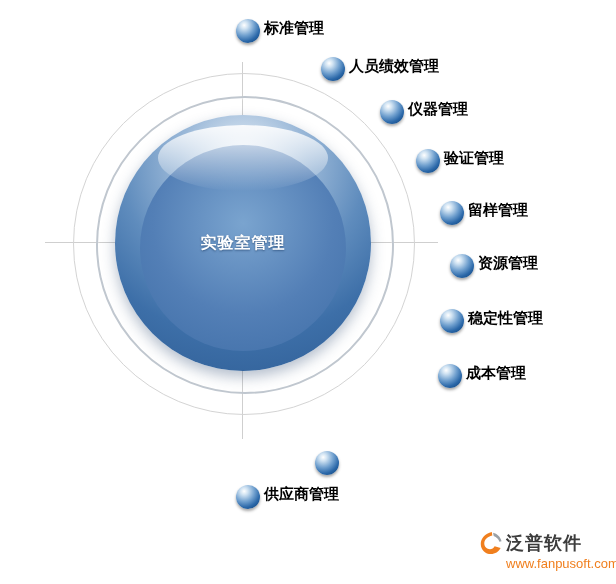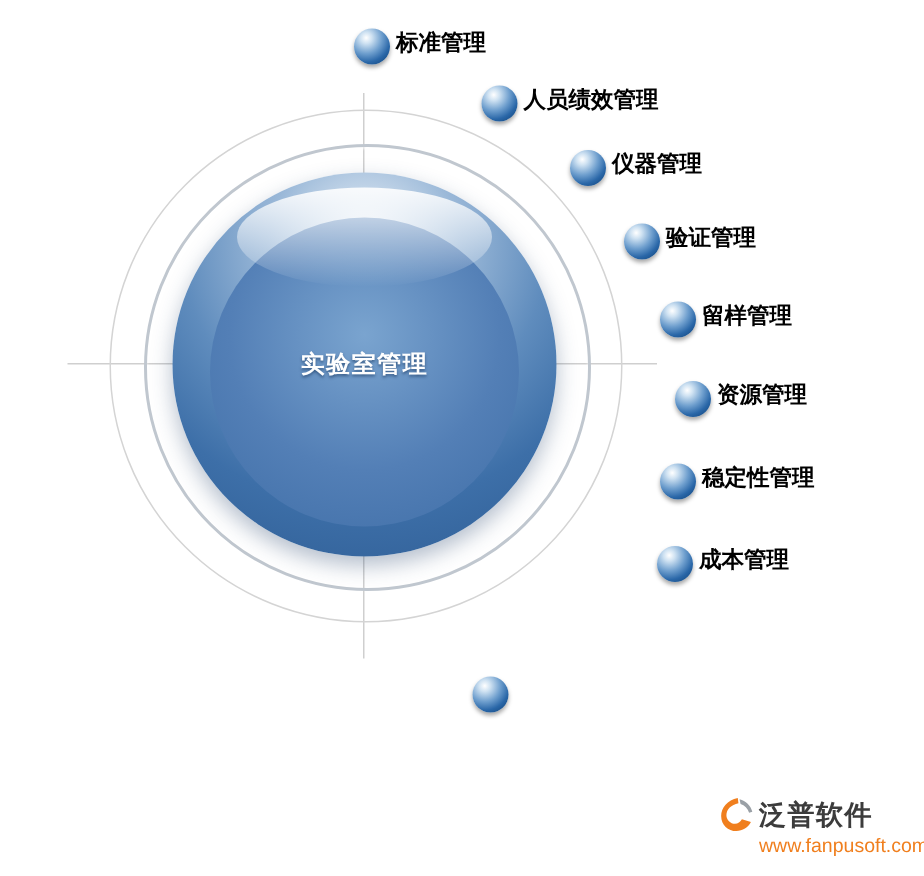--- a/index.html
+++ b/index.html
@@ -123,20 +123,24 @@
   <div class="node" style="left:438px;top:364px">
     <span class="ball"></span>
     <span class="node-label">成本管理</span>
   </div>
 
 
   <div class="node" style="left:315px;top:451px">
     <span class="ball"></span>
   </div>
 
+  <div class="node" style="left:236px;top:485px">
+    <span class="ball"></span>
+    <span class="node-label">供应商管理</span>
+  </div>
 
 
   <div class="logo">
     <div class="logo-row">
       <span style="display:inline-flex;">
         <svg width="24" height="24" viewBox="0 0 26 26">
           <path d="M15 1 C7.5 2.5 3 8 3 14 c0 6.5 5 11 11 11 4.5 0 8.5-2.5 10.5-6.5 l-6.5-2 c-1 2-3 3.2-5 3.2 -3.3 0-6.2-2.9-6.2-6.2 0-4.3 3.4-7.6 8.7-8.7 z" fill="#f07f1e"></path>
           <path d="M17 5.5 c3 1 5.2 3.2 6.2 6.2 l2.3-0.7 C24.3 6.5 20.8 3 16.3 2 z" fill="#9aa0a6"></path>
         </svg>
       </span>

